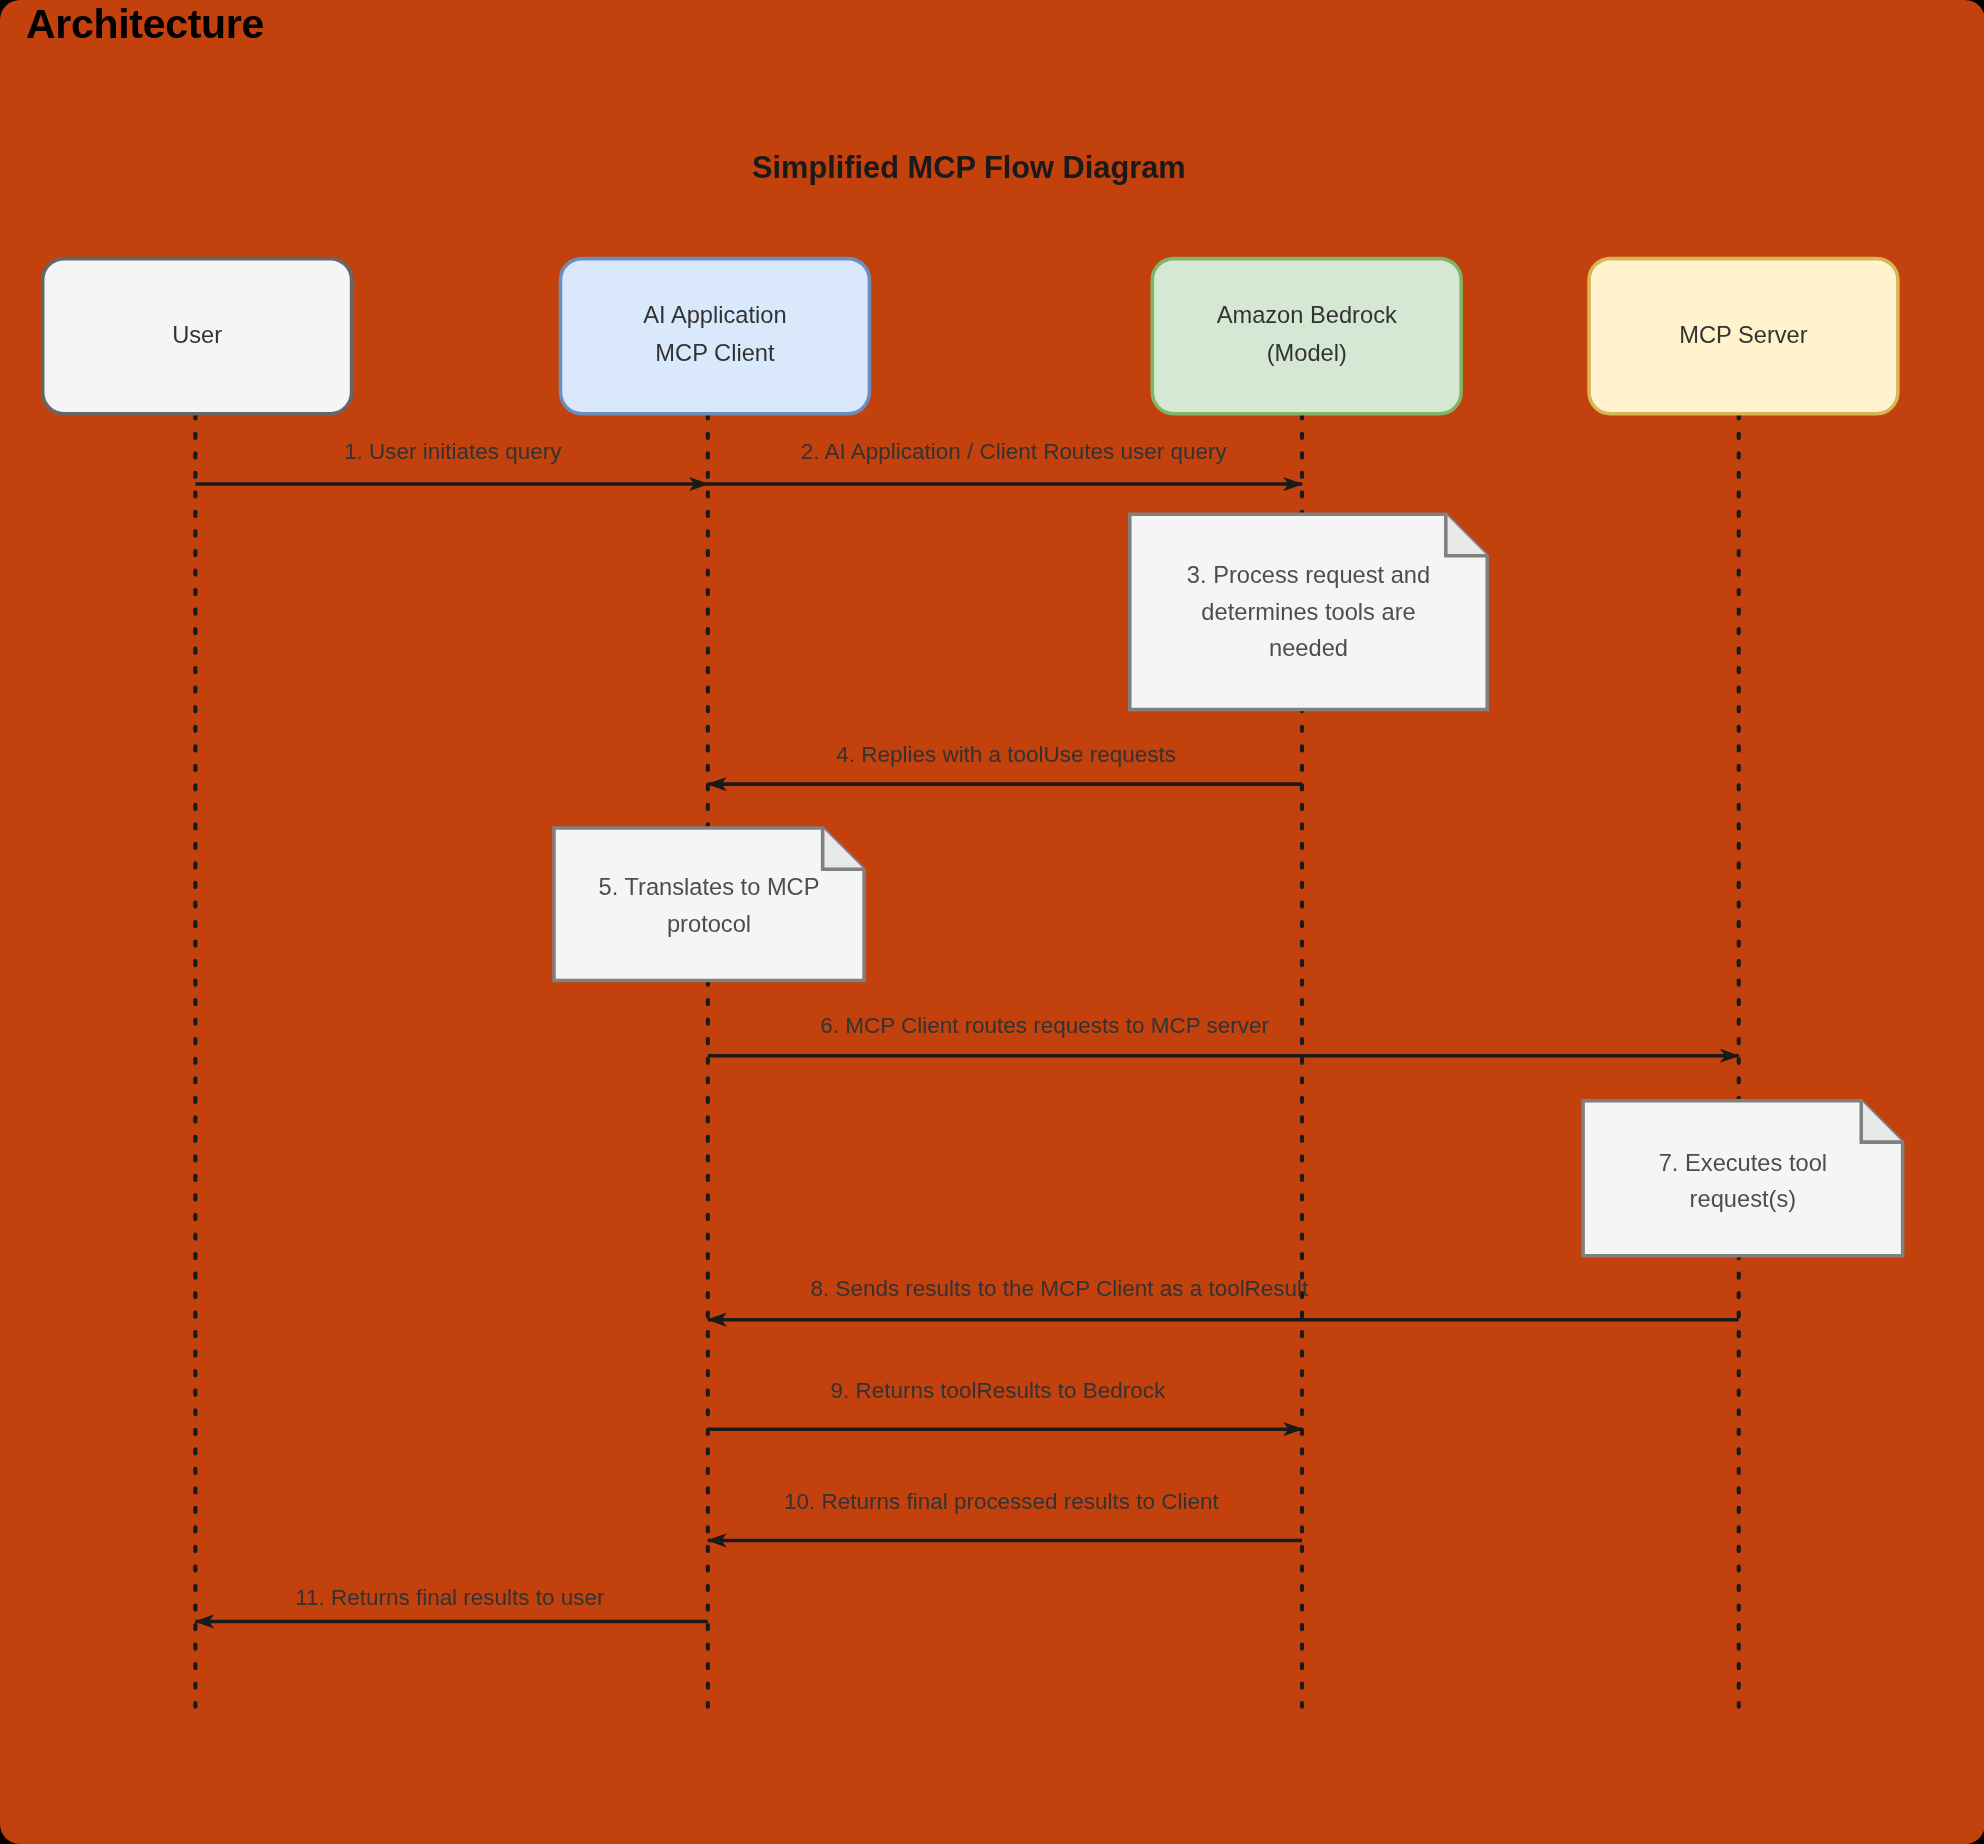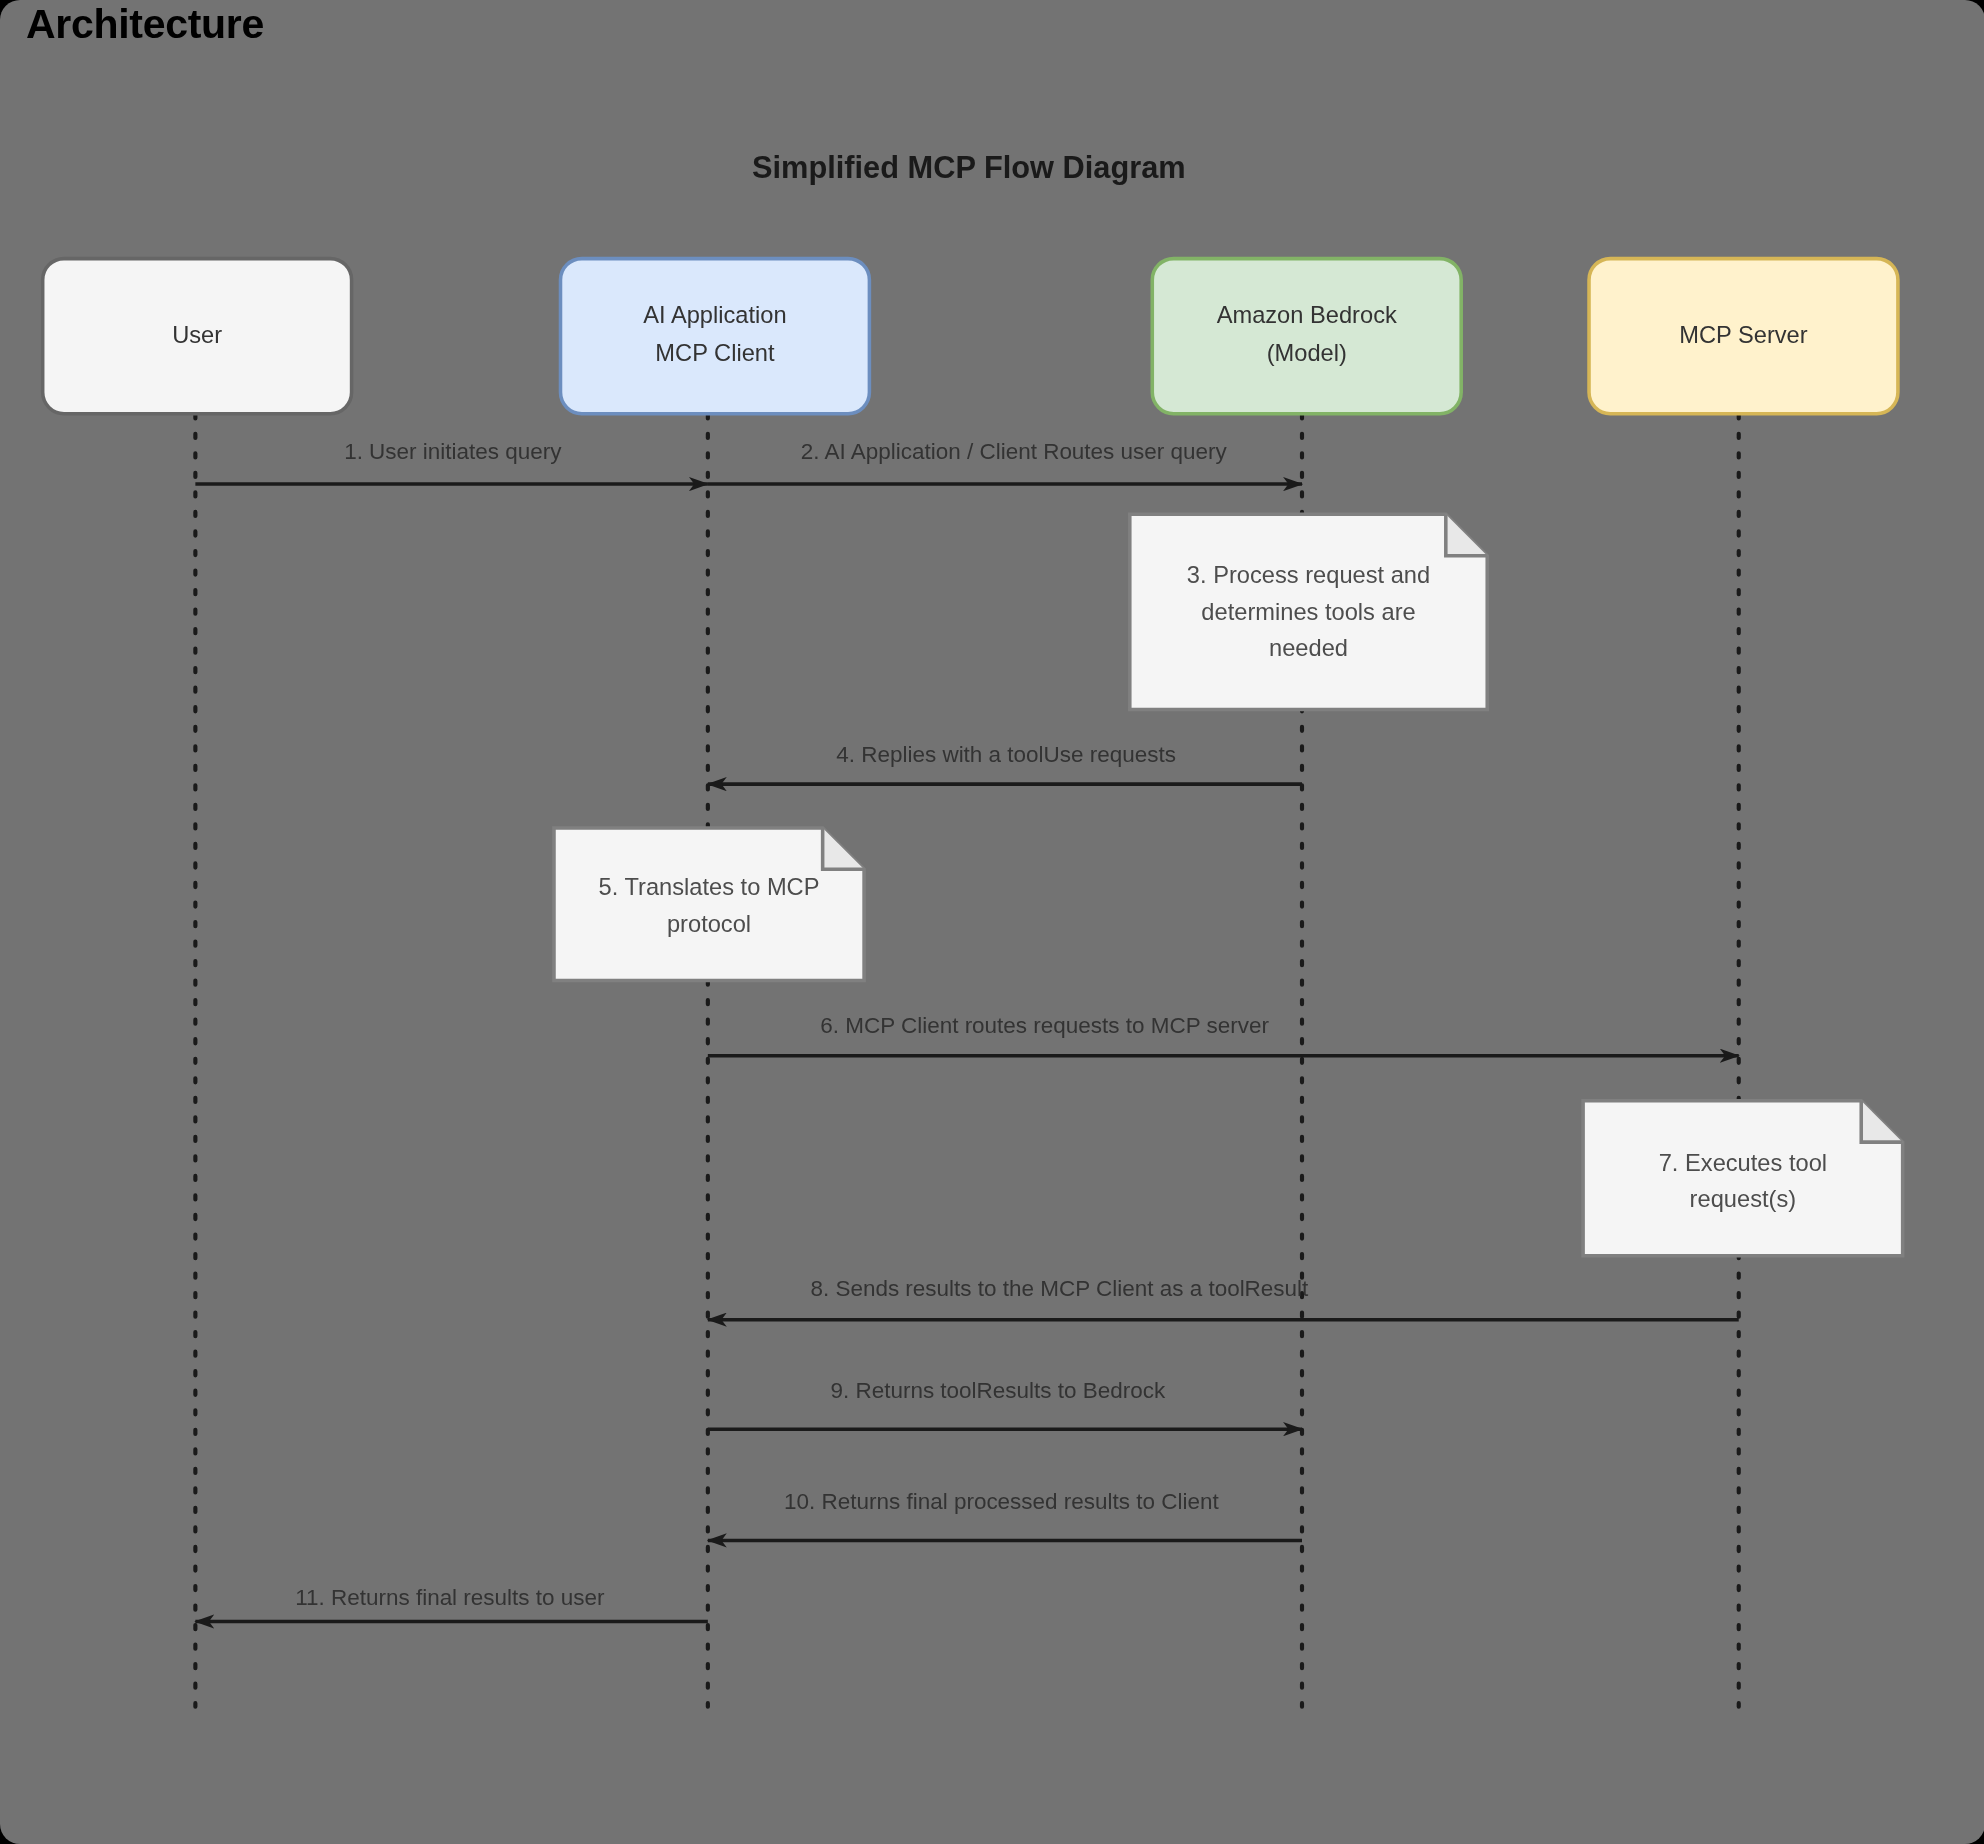--- a/index.html
+++ b/index.html
@@ -5,21 +5,21 @@
   html, body {
     margin: 0;
     padding: 0;
     background: #000000;
     font-family: "Liberation Sans", sans-serif;
   }
   #page {
     position: relative;
     width: 1985px;
     height: 1844px;
-    background: #737373;
+    background: #c2410c;
     border-radius: 20px;
     overflow: hidden;
     box-sizing: border-box;
   }
   #page-title {
     position: absolute;
     left: 26px;
     top: 1.2px;
     font-size: 41px;
     font-weight: bold;

